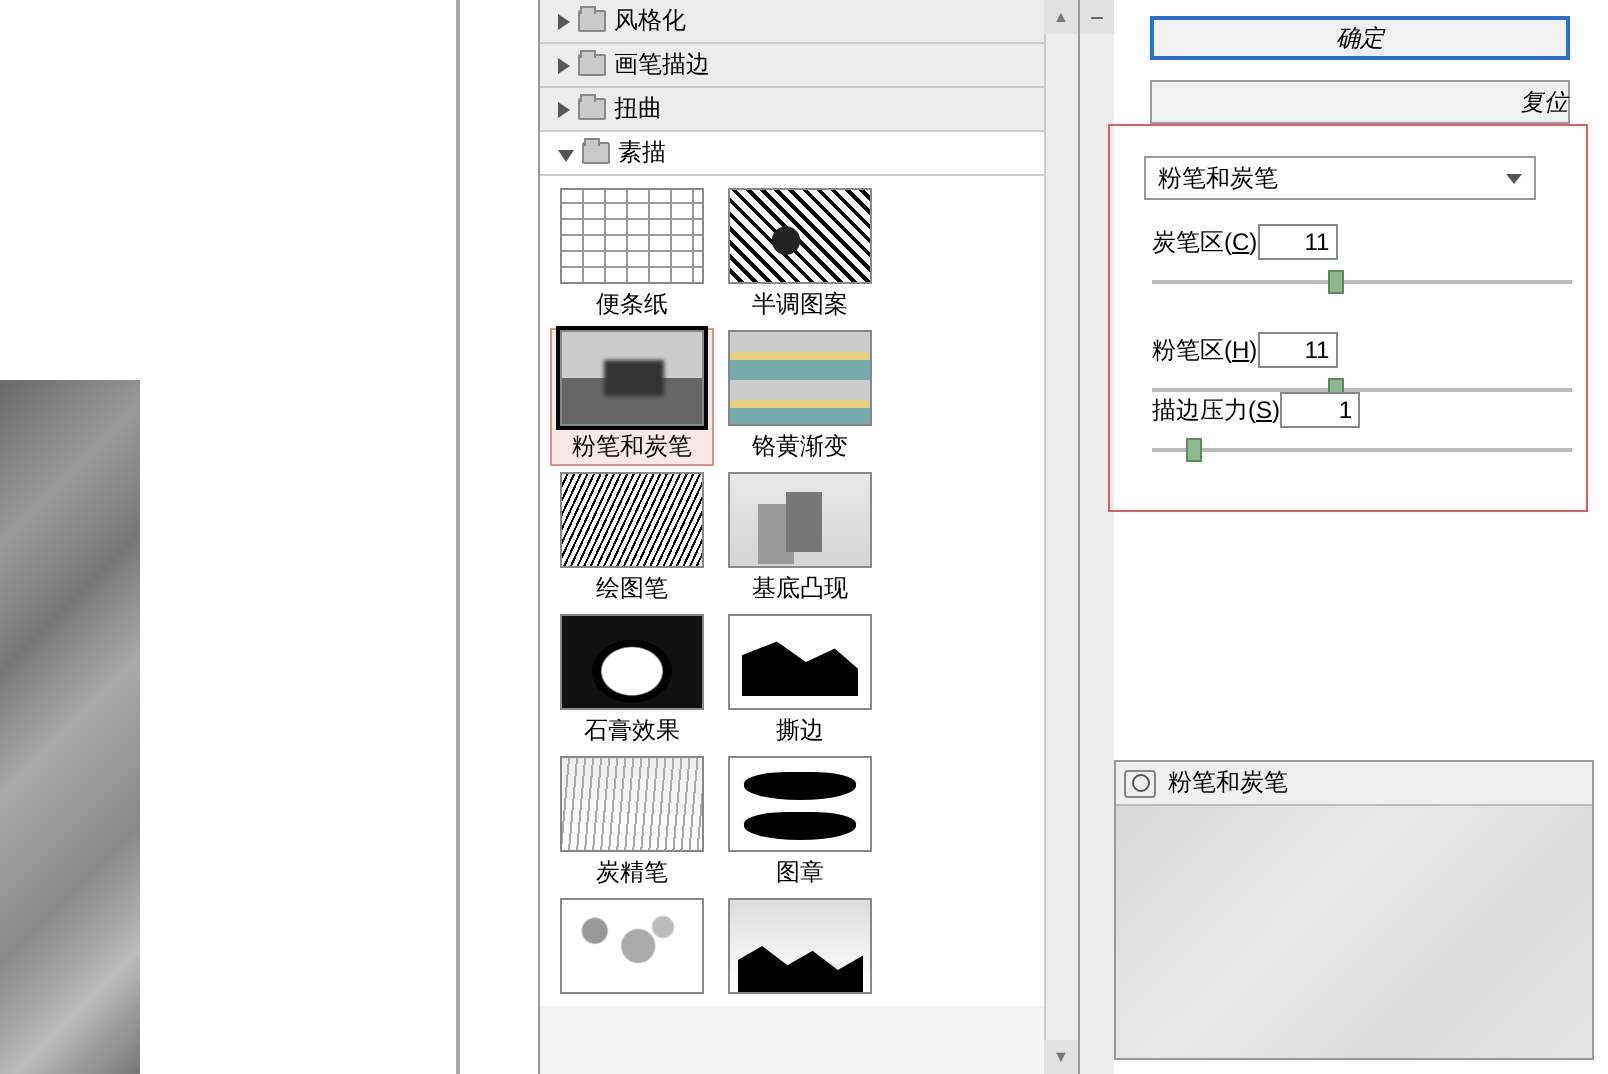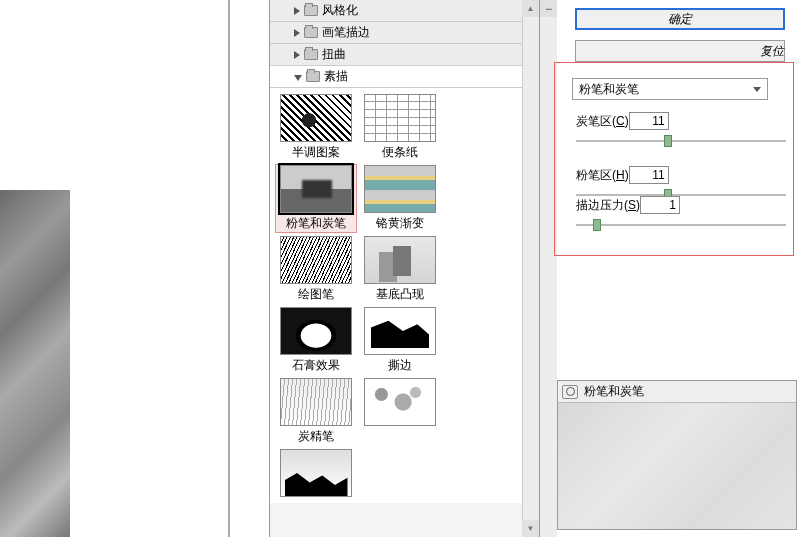--- a/index.html
+++ b/index.html
@@ -4,21 +4,21 @@
 <style>
   *{box-sizing:border-box;margin:0;padding:0;font-family:"Microsoft YaHei","SimSun",sans-serif;font-size:12px;}
   body{background:#fff;width:804px;height:537px;position:relative;overflow:hidden;}
   .preview-pane{position:absolute;left:0;top:190px;width:70px;height:347px;background:linear-gradient(135deg,#6a6a6a 0%,#999 20%,#777 35%,#aaa 50%,#888 70%,#bbb 85%,#777 100%);}
   .preview-border{position:absolute;left:70px;top:0;width:160px;height:537px;border-right:2px solid #aaa;background:#fff;}
   .center{position:absolute;left:269px;top:0;width:271px;height:537px;border-left:1px solid #999;border-right:1px solid #999;background:#f4f4f4;}
   .scroll-gutter{position:absolute;right:0;top:0;width:17px;height:537px;background:#ededed;border-left:1px solid #ccc;}
   .scroll-up,.scroll-down{position:absolute;right:0;width:17px;height:17px;background:#e1e1e1;display:flex;align-items:center;justify-content:center;}
   .scroll-up{top:0;}
   .scroll-down{bottom:0;}
-  .cat{height:22px;display:flex;align-items:center;padding-left:24px;border-bottom:1px solid #ccc;background:#ececec;cursor:pointer;width:254px;}
+  .cat{height:22px;display:flex;align-items:center;padding-left:9px;border-bottom:1px solid #ccc;background:#ececec;cursor:pointer;width:254px;}
   .tri{width:0;height:0;border-top:4px solid transparent;border-bottom:4px solid transparent;border-left:6px solid #555;margin-right:4px;}
   .tri.open{border-left:4px solid transparent;border-right:4px solid transparent;border-top:6px solid #555;border-bottom:none;margin-top:2px;}
   .folder{width:14px;height:11px;background:#c9c9c9;border:1px solid #888;border-radius:1px;margin-right:4px;position:relative;}
   .folder::before{content:"";position:absolute;top:-3px;left:0;width:6px;height:3px;background:#c9c9c9;border:1px solid #888;border-bottom:none;}
   .cat-label{color:#000;}
   .cat.sel{background:#fff;}
   .cat.sel .cat-label{font-weight:normal;}
   .grid{padding:4px 0 4px 4px;display:flex;flex-wrap:wrap;width:254px;background:#fff;}
   .thumb{width:80px;margin:2px;text-align:center;}
   .thumb-img{width:72px;height:48px;border:1px solid #888;background:#ddd;position:relative;overflow:hidden;margin:0 auto;}
@@ -89,26 +89,26 @@
     <span class="cat-label">扭曲</span>
   </div>
   <div class="cat sel">
     <span class="tri open"></span>
     <span class="folder"></span>
     <span class="cat-label">素描</span>
   </div>
 
   <div class="grid">
     <div class="thumb">
+        <div class="thumb-img t2"></div>
+        <div class="thumb-label">便条纸</div>
+      </div>
+    <div class="thumb">
         <div class="thumb-img t1"></div>
         <div class="thumb-label">半调图案</div>
-      </div>
-    <div class="thumb">
-        <div class="thumb-img t2"></div>
-        <div class="thumb-label">便条纸</div>
       </div>
     <div class="thumb sel">
         <div class="thumb-img t3"></div>
         <div class="thumb-label">粉笔和炭笔</div>
       </div>
     <div class="thumb">
         <div class="thumb-img t4"></div>
         <div class="thumb-label">铬黄渐变</div>
       </div>
     <div class="thumb">
@@ -123,20 +123,24 @@
         <div class="thumb-img t7"></div>
         <div class="thumb-label">石膏效果</div>
       </div>
     <div class="thumb">
         <div class="thumb-img t9"></div>
         <div class="thumb-label">撕边</div>
       </div>
     <div class="thumb">
         <div class="thumb-img t11"></div>
         <div class="thumb-label">炭精笔</div>
+      </div>
+    <div class="thumb">
+        <div class="thumb-img t12"></div>
+        <div class="thumb-label">图章</div>
       </div>
     <div class="thumb">
         <div class="thumb-img t13"></div>
       </div>
     <div class="thumb">
         <div class="thumb-img t14"></div>
       </div>
   </div>
 
   <div class="scroll-gutter">

